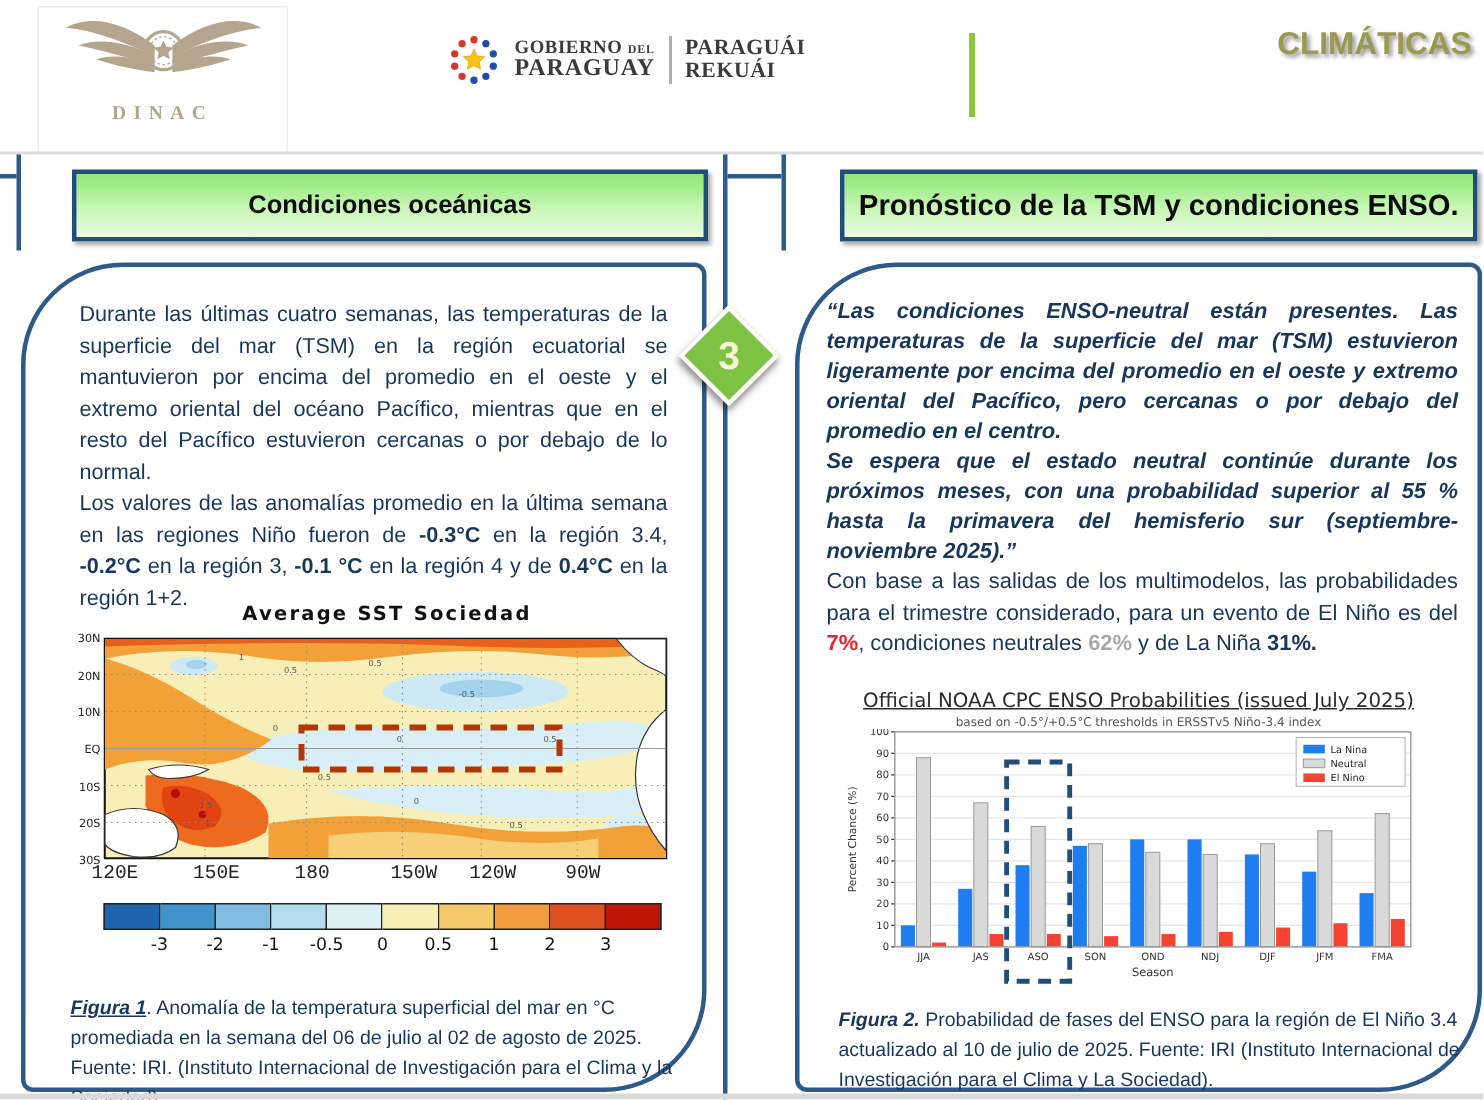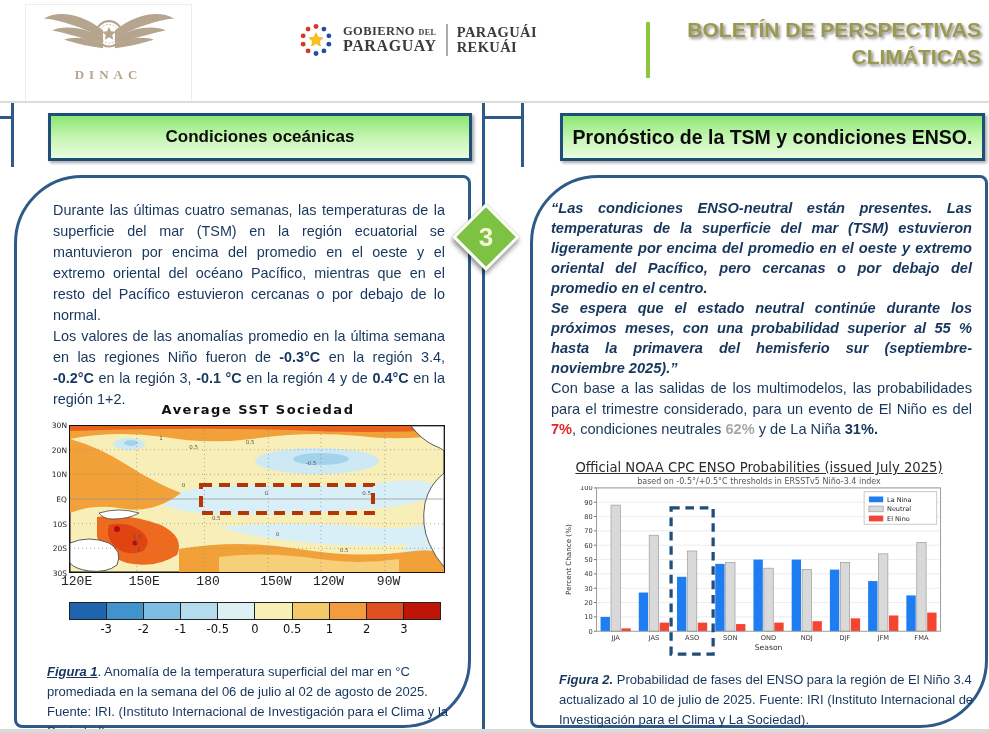--- a/index.html
+++ b/index.html
@@ -125,21 +125,20 @@
   </div>
   <div class="gob-divider"></div>
   <div class="gob-text gob-r">
     <div>PARAGUÁI</div>
     <div>REKUÁI</div>
   </div>
 </div>
 
 <div class="title-green-bar"></div>
 <div class="page-title">
-  <div>BOLETÍN DE PERSPECTIVAS</div>
   <div>CLIMÁTICAS</div>
 </div>
 
 <div class="header-rule"></div>
 
 <div class="conn" style="left:0;top:116px;width:11px;height:3px;"></div>
 <div class="conn" style="left:11px;top:103px;width:3px;height:64px;"></div>
 <div class="conn" style="left:482px;top:103px;width:3px;height:630px;"></div>
 <div class="conn" style="left:485px;top:116px;width:36px;height:3px;"></div>
 <div class="conn" style="left:521px;top:103px;width:3px;height:64px;"></div>

